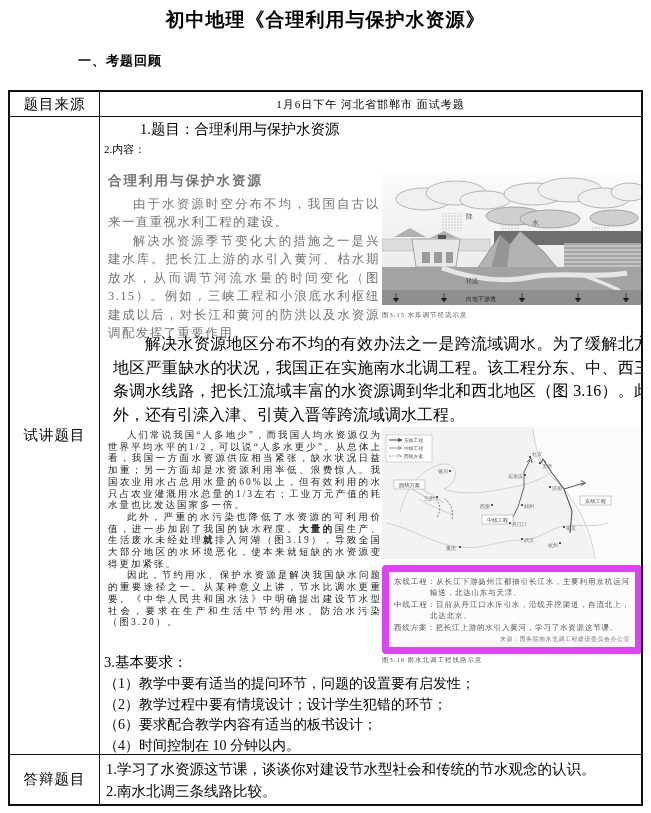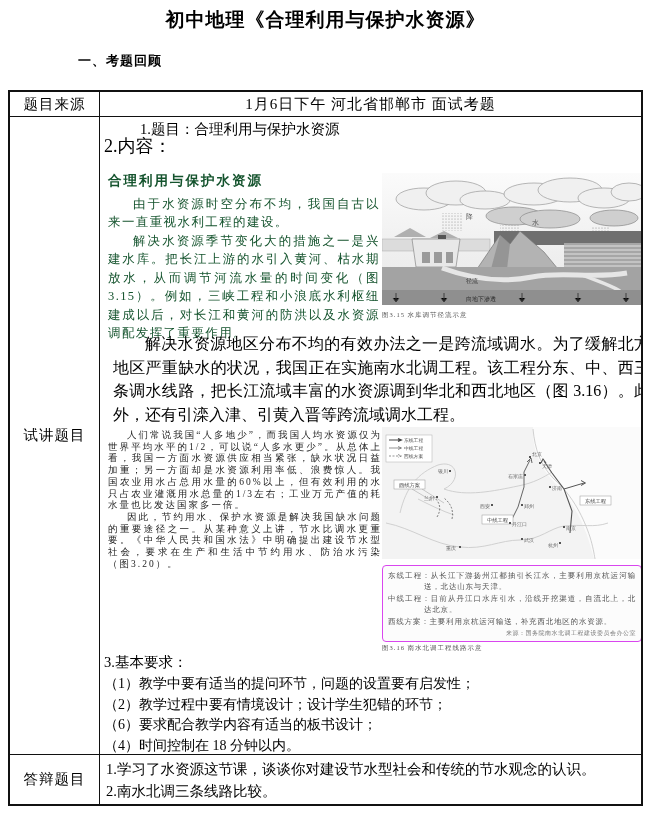--- a/index.html
+++ b/index.html
@@ -13,44 +13,44 @@
               border:2px solid #111;box-sizing:border-box;display:flex;flex-direction:column;background:#fff;justify-content:flex-end;}
   .t-row{display:flex;border-bottom:1px solid #111;min-height:0;}
   .t-row.last{border-bottom:none;}
   .t-label{flex:0 0 89px;width:89px;border-right:1px solid #111;display:flex;align-items:center;
            justify-content:center;font-size:14.5px;letter-spacing:1px;}
   .t-content{flex:1;position:relative;overflow:hidden;min-width:0;}
   .row-source{height:24px;flex:0 0 24px;}
   .row-lecture{flex:1;}
   .row-defense{height:49px;flex:0 0 49px;}
   .source-value{display:flex;align-items:center;justify-content:center;height:100%;
-                font-size:15px;letter-spacing:1px;}
+                font-size:11px;letter-spacing:1px;}
 
   .line-title{position:absolute;top:3px;left:4px;font-size:14.5px;margin-left:36px;}
-  .line-content{position:absolute;top:17px;left:4px;font-size:18px;}
+  .line-content{position:absolute;top:25px;left:4px;font-size:11px;}
 
   .tb-left{position:absolute;left:8px;top:55px;width:272px;font-size:12.5px;line-height:18.5px;
-           letter-spacing:1.4px;text-align:justify;color:#14532d;}
+           letter-spacing:1.4px;text-align:justify;color:#737373;}
   .tb-heading{font-weight:700;font-size:13.5px;letter-spacing:2px;margin:0 0 4px;
               font-family:"Liberation Sans","DejaVu Sans",sans-serif;}
   .tb-left p{margin:0;text-indent:2em;}
 
   .fig315{position:absolute;left:282px;top:56px;width:260px;}
   .fig316{position:absolute;left:282px;top:310px;width:260px;}
   .fig-caption{font-size:6.5px;color:#555;letter-spacing:1px;margin-top:2px;}
 
   .full-para{position:absolute;left:13px;top:215px;width:537px;font-size:16px;line-height:23.5px;
              text-align:justify;text-indent:2em;}
 
   .tb2-left{position:absolute;left:8px;top:313px;width:274px;font-size:9.5px;line-height:11.7px;
             letter-spacing:2px;text-align:justify;color:#222;}
   .tb2-left p{margin:0;text-indent:2em;}
   .b{font-weight:700;}
 
-  .note-box{border:1px solid #d946ef;border-radius:4px;background:#fcfcfc;margin-top:2px;
+  .note-box{border:7px solid #d946ef;border-radius:4px;background:#fcfcfc;margin-top:2px;
             padding:4px 5px 2px;font-size:7.5px;line-height:11px;color:#555;letter-spacing:0.8px;}
   .note-line{margin:0 0 1px;padding-left:36px;text-indent:-36px;text-align:justify;}
   .note-source{text-align:right;font-size:6px;color:#777;letter-spacing:0.5px;margin-top:1px;}
 
   .req-heading{position:absolute;left:4px;top:536px;font-size:14.5px;}
   .req-list{position:absolute;left:4px;top:557px;font-size:14px;}
   .req-list div{line-height:20.7px;}
 
   .defense-body{padding:3px 6px;font-size:14.5px;line-height:22px;}
   .defense-body div{white-space:nowrap;}
@@ -149,20 +149,21 @@
             </g>
             <text x="84" y="128" font-size="6" fill="#2e2e2e">向地下渗透</text>
           </svg>
           <div class="fig-caption">图3.15 水库调节径流示意</div>
         </div>
 
         <div class="full-para">解决水资源地区分布不均的有效办法之一是跨流域调水。为了缓解北方地区严重缺水的状况，我国正在实施南水北调工程。该工程分东、中、西三条调水线路，把长江流域丰富的水资源调到华北和西北地区（图 3.16）。此外，还有引滦入津、引黄入晋等跨流域调水工程。</div>
 
         <div class="tb2-left">
           <p>人们常说我国“人多地少”，而我国人均水资源仅为世界平均水平的1/2，可以说“人多水更少”。从总体上看，我国一方面水资源供应相当紧张，缺水状况日益加重；另一方面却是水资源利用率低、浪费惊人。我国农业用水占总用水量的60%以上，但有效利用的水只占农业灌溉用水总量的1/3左右；工业万元产值的耗水量也比发达国家多一倍。</p>
+          <p><span>此外，严重的水污染也降低了水资源的可利用价值，进一步加剧了我国的缺水程度。</span><span class="b">大量的</span><span>国生产、生活废水未经处理</span><span class="b">就</span><span>排入河湖（图3.19），导致全国大部分地区的水环境恶化，使本来就短缺的水资源变得更加紧张。</span></p>
           <p>因此，节约用水、保护水资源是解决我国缺水问题的重要途径之一。从某种意义上讲，节水比调水更重要。《中华人民共和国水法》中明确提出建设节水型社会，要求在生产和生活中节约用水、防治水污染（图3.20）。</p>
         </div>
 
         <div class="fig316">
           <svg width="260" height="132" viewBox="0 0 260 132">
             <rect width="260" height="132" fill="#f3f3f3"></rect>
             <path d="M150,0 L260,0 L260,132 L212,132 C206,108 198,82 172,55 C156,38 150,20 151,0 Z" fill="#fbfbfb"></path>
             <path d="M151,2 C153,22 158,38 172,52 C192,70 202,92 208,110 C211,120 212,126 213,132" stroke="#c4c4c4" stroke-width="0.8" fill="none"></path>
             <g stroke="#cccccc" stroke-width="0.9" fill="none">
               <path d="M18,86 C24,60 36,46 56,38 C76,32 80,54 62,62 C84,70 112,64 136,59 C152,56 162,50 170,45"></path>
@@ -229,32 +230,32 @@
               <text x="130" y="99">丹江口</text>
               <text x="142" y="115">武汉</text>
               <text x="64" y="123">重庆</text>
               <text x="184" y="103">南京</text>
               <text x="166" y="120">杭州</text>
             </g>
           </svg>
           <div class="note-box">
             <p class="note-line"><span>东线工程：</span><span>从长江下游扬州江都抽引长江水，主要利用京杭运河输送，北达山东与天津。</span></p>
             <p class="note-line"><span>中线工程：</span><span>目前从丹江口水库引水，沿线开挖渠道，自流北上，北达北京。</span></p>
-            <p class="note-line"><span>西线方案：</span><span>主要利用京杭运河输送，补充西北地区的水资源。</span></p>
+            <p class="note-line"><span>西线方案：</span><span>把长江上游的水引入黄河，学习了水资源这节课。</span></p>
             <div class="note-source">来源：国务院南水北调工程建设委员会办公室</div>
           </div>
           <div class="fig-caption">图3.16 南水北调工程线路示意</div>
         </div>
 
         <div class="req-heading">3.基本要求：</div>
         <div class="req-list">
           <div>（1）教学中要有适当的提问环节，问题的设置要有启发性；</div>
           <div>（2）教学过程中要有情境设计；设计学生犯错的环节；</div>
           <div>（6）要求配合教学内容有适当的板书设计；</div>
-          <div>（4）时间控制在 18 分钟以内。</div>
+          <div>（4）时间控制在 10 分钟以内。</div>
         </div>
 
       </div>
     </div>
 
     <div class="t-row row-defense last">
       <div class="t-label">答辩题目</div>
       <div class="t-content">
         <div class="defense-body">
           <div>1.学习了水资源这节课，谈谈你对建设节水型社会和传统的节水观念的认识。</div>

